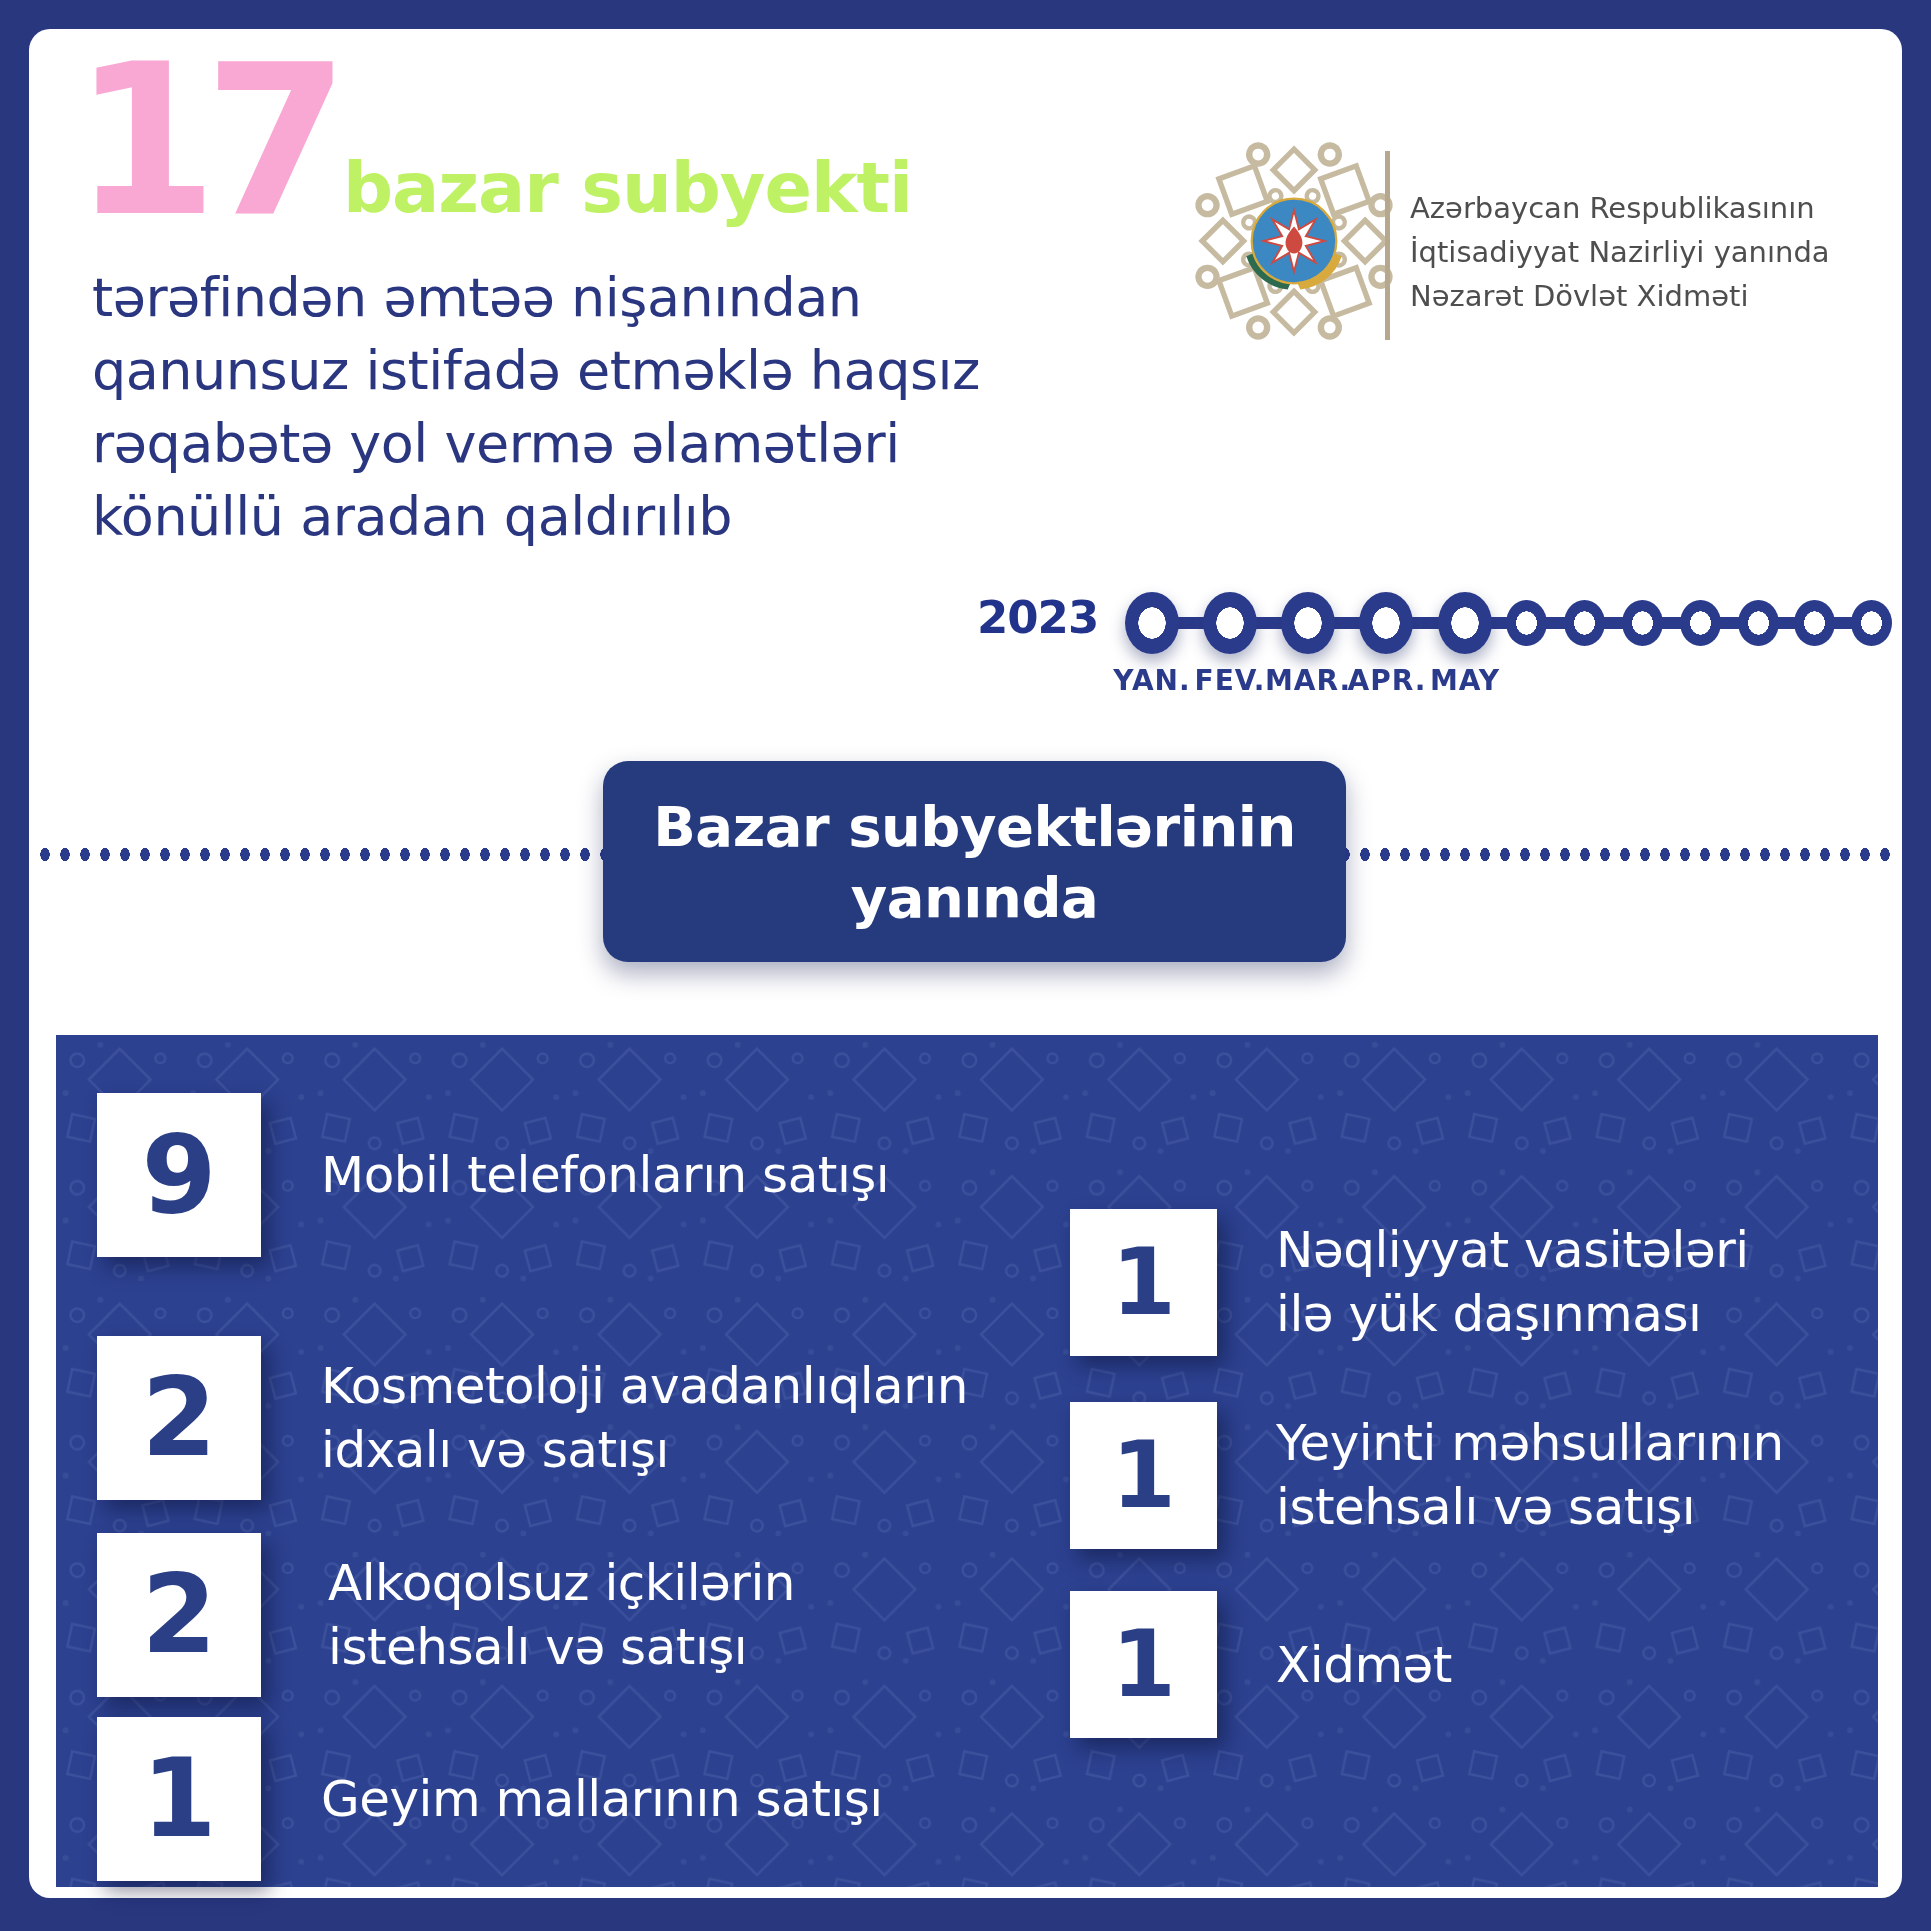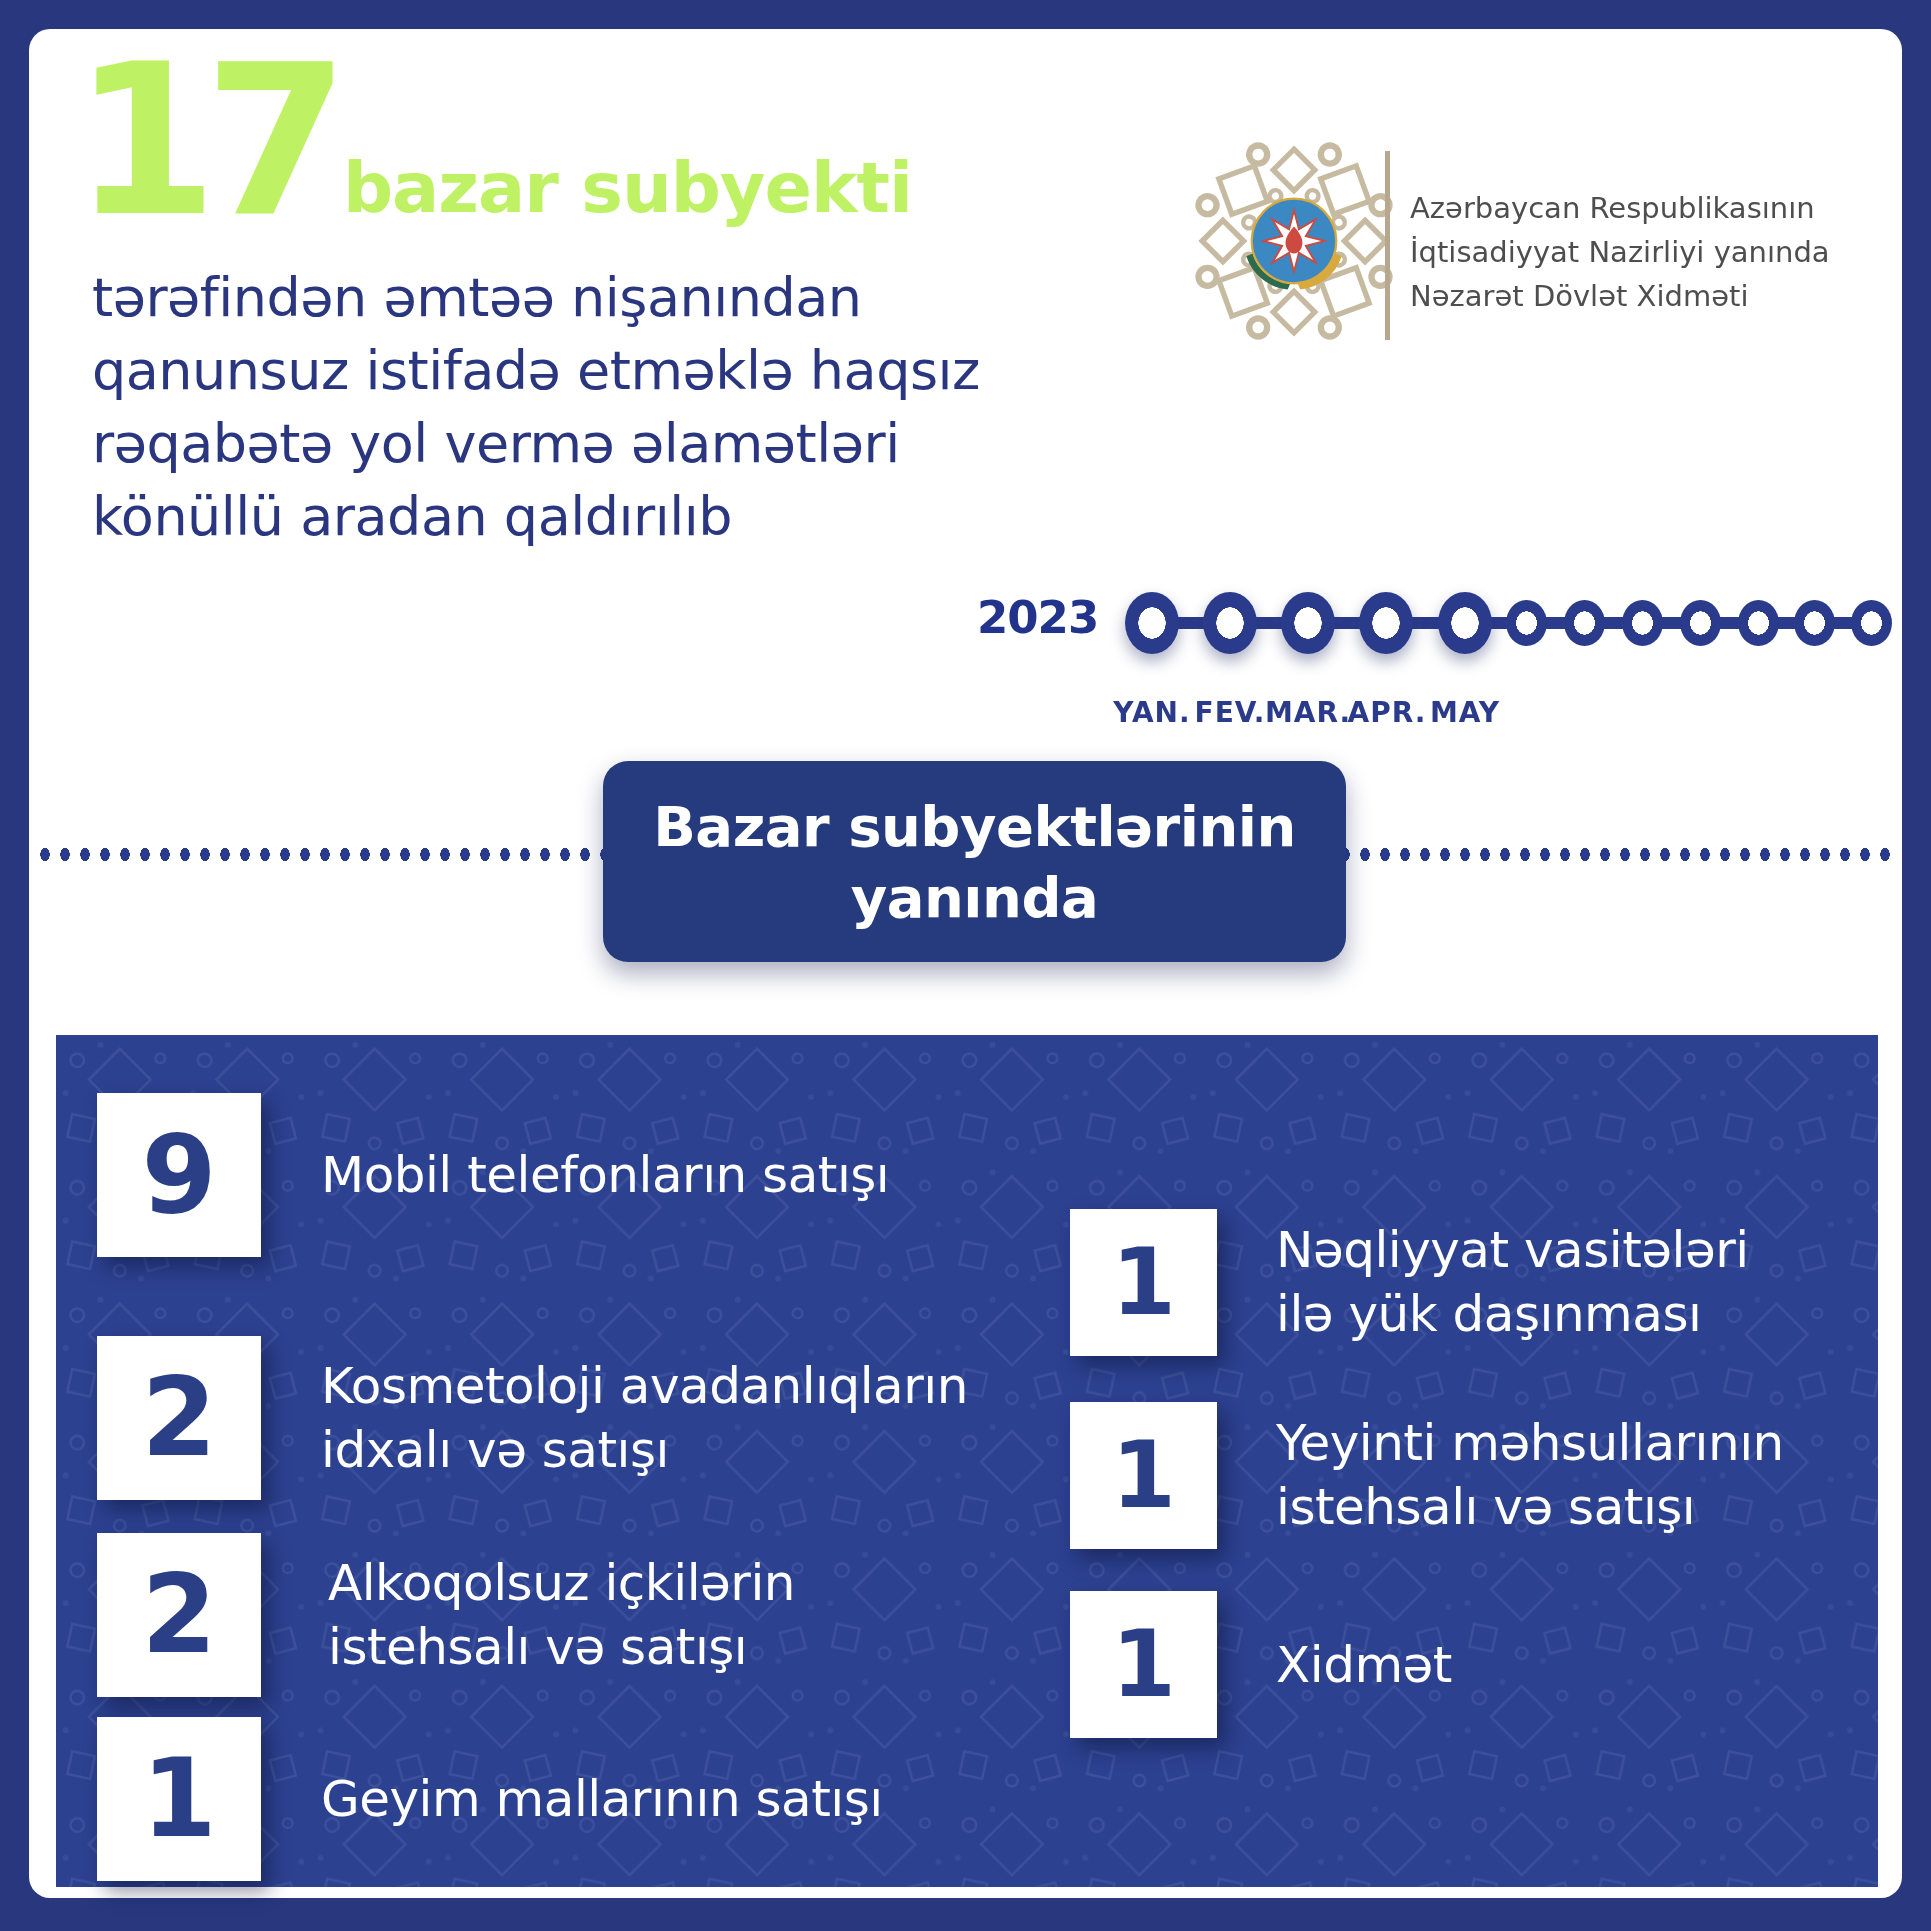--- a/index.html
+++ b/index.html
@@ -1,41 +1,41 @@
 <!DOCTYPE html>
 <html><head>
 <meta charset="utf-8">
 <style>
   html,body{margin:0;padding:0;background:#29377F;}
   .canvas{position:relative;width:1931px;height:1931px;background:#29377F;
           font-family:"DejaVu Sans","Liberation Sans",sans-serif;overflow:hidden;}
   .inner{position:absolute;left:29px;top:29px;right:29px;bottom:33px;background:#ffffff;border-radius:21px;}
 
   
-  .num17{position:absolute;left:73px;top:37px;font-size:208px;font-weight:800;color:#bef264;
+  .num17{position:absolute;left:73px;top:37px;font-size:208px;font-weight:800;color:#f9a8d4;
          letter-spacing:-13.5px;line-height:1;}
   .headline-emph{position:absolute;left:343px;top:147px;font-size:70px;font-weight:700;color:#bef264;letter-spacing:-1px;}
   .headline-lines{position:absolute;left:92px;top:261px;font-size:54px;font-weight:500;color:#2A3780;
                   line-height:73px;letter-spacing:-0.5px;}
 
   
   .ornament{position:absolute;left:1195px;top:135px;width:198px;height:212px;}
   .divider{position:absolute;left:1385px;top:151px;width:4.8px;height:189px;background:#B5A88E;}
   .agency{position:absolute;left:1410px;top:154px;font-size:29px;line-height:44px;color:#4E4E4E;font-weight:500;margin-top:32px;}
 
   
   .year{position:absolute;left:977px;top:591px;font-size:45px;font-weight:800;color:#21338A;letter-spacing:-1px;}
   .tl-line{position:absolute;left:1144px;top:617px;width:734px;height:11.6px;background:#2B3B8C;border-radius:5.8px;}
   .marker{position:absolute;border-radius:50%;
           background:radial-gradient(closest-side,#ffffff 0 50%,#2B3B8C 51% 100%);}
   .marker.big{width:54px;height:62px;top:592px;box-shadow:0 7.7px 15.4px rgba(35,45,100,0.38);}
   .marker.small{width:41px;height:46px;top:600px;}
   .m0{left:1125px}.m1{left:1203px}.m2{left:1281px}.m3{left:1359px}.m4{left:1438px}
   .m5{left:1506px}.m6{left:1564px}.m7{left:1622px}.m8{left:1680px}.m9{left:1738px}.m10{left:1794px}.m11{left:1851px}
-  .month{position:absolute;top:664px;width:116px;text-align:center;font-size:28px;font-weight:800;color:#2B3B8C;letter-spacing:1px;margin-top:32px;}
+  .month{position:absolute;top:664px;width:116px;text-align:center;font-size:28px;font-weight:800;color:#2B3B8C;letter-spacing:1px;}
   .mo0{left:1094px}.mo1{left:1172px}.mo2{left:1250px}.mo3{left:1329px}.mo4{left:1407px}
 
   
   .dots{position:absolute;left:35px;top:847px;width:1862px;height:15.4px;
         background-image:radial-gradient(4.8px 6.8px at center,#2B3B8C 96%,rgba(43,59,140,0) 100%);
         background-size:20px 15.4px;background-repeat:repeat-x;z-index:1;}
   .title-box{position:absolute;left:603px;top:761px;width:743px;height:201px;background:#263A7E;border-radius:25px;
              box-shadow:0 11.6px 25px rgba(20,30,80,0.35);z-index:2;display:flex;flex-direction:column;
              align-items:center;justify-content:center;text-align:center;}
   .title-box div{color:#ffffff;font-size:56px;font-weight:700;line-height:71px;letter-spacing:-0.5px;}

